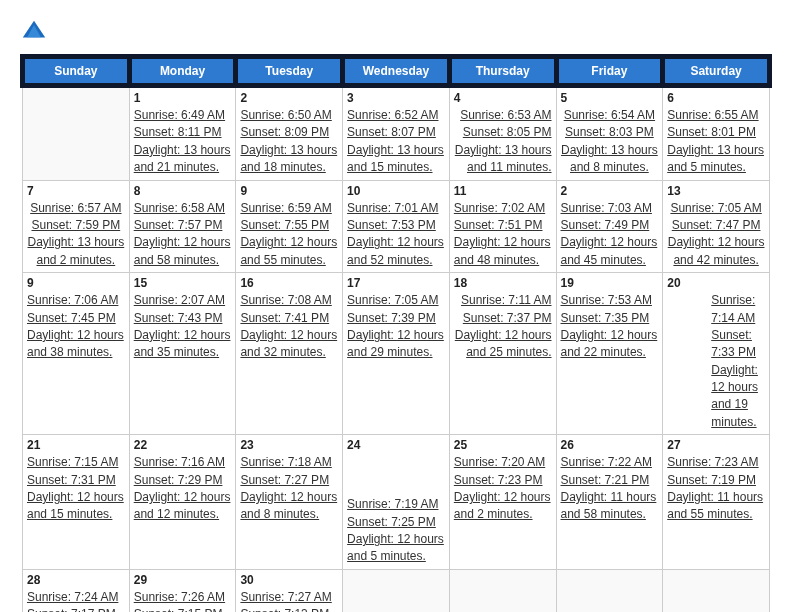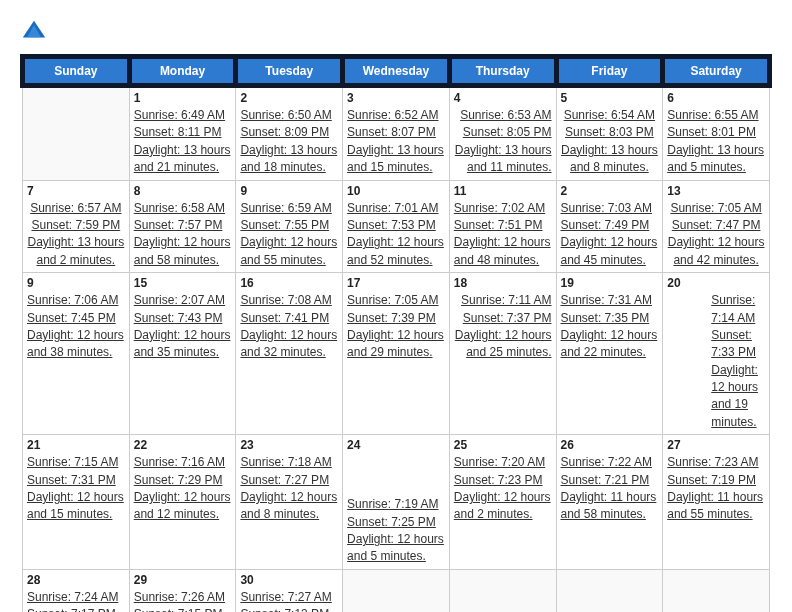--- a/index.html
+++ b/index.html
@@ -260,21 +260,21 @@
           </td>
           <td>
             <span class="day-number">18</span>
             <div class="day-info" style="white-space: pre-line; text-align: right;">Sunrise: 7:11 AM
 Sunset: 7:37 PM
 Daylight: 12 hours
 and 25 minutes.</div>
           </td>
           <td>
             <span class="day-number">19</span>
-            <div class="day-info" style="white-space: pre-line;">Sunrise: 7:31 AM
+            <div class="day-info" style="white-space: pre-line;">Sunrise: 7:53 AM
 Sunset: 7:35 PM
 Daylight: 12 hours
 and 22 minutes.</div>
           </td>
           <td>
             <span class="day-number">20</span>
             <div class="day-info" style="white-space: pre-line; margin-left: 44px;">Sunrise: 7:14 AM
 Sunset: 7:33 PM
 Daylight: 12 hours
 and 19 minutes.</div>

